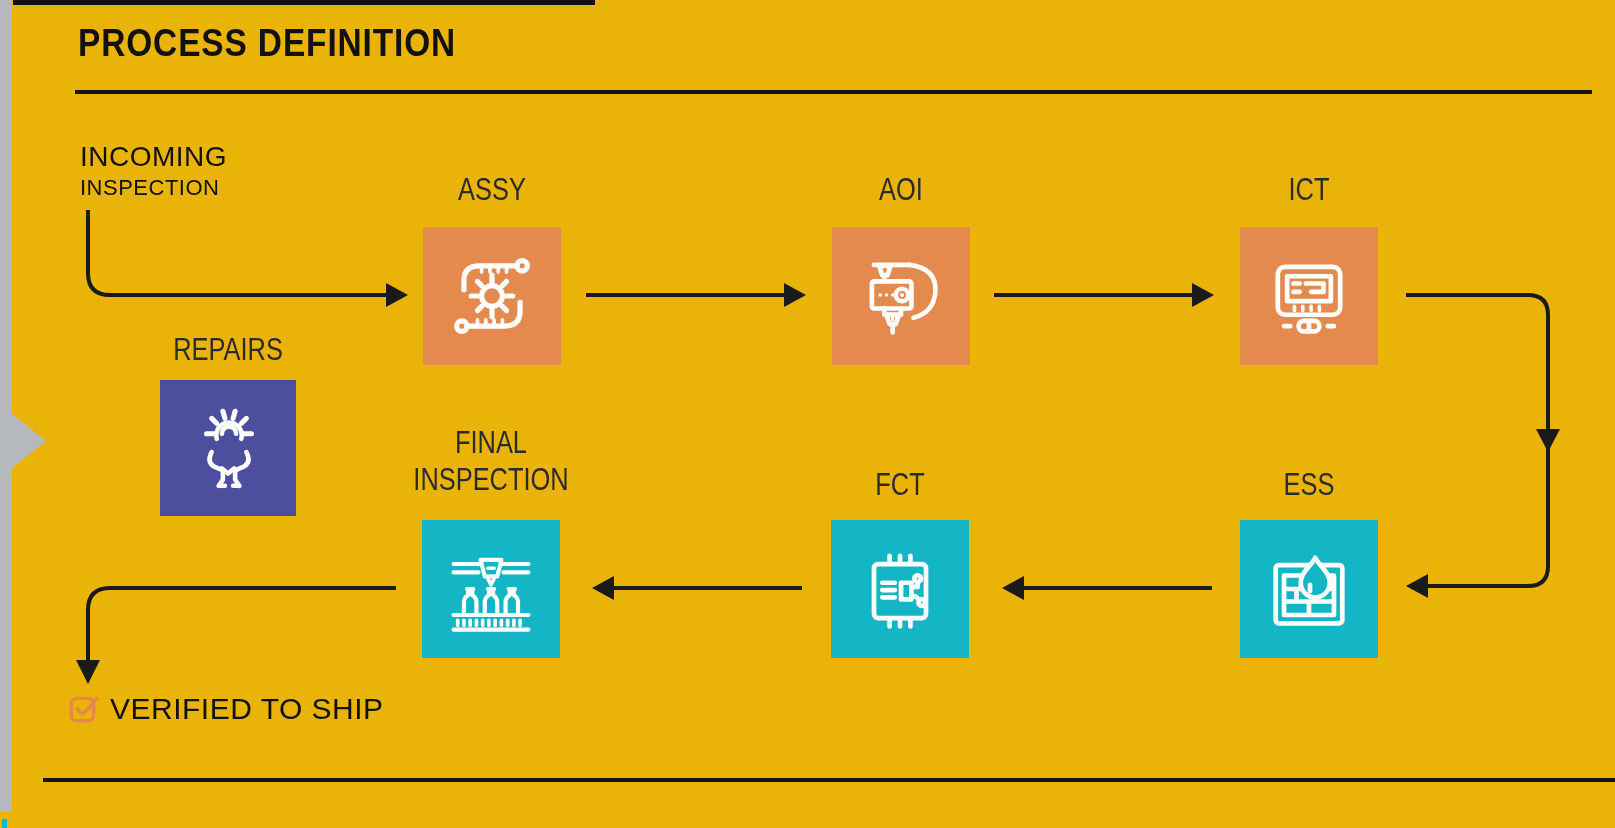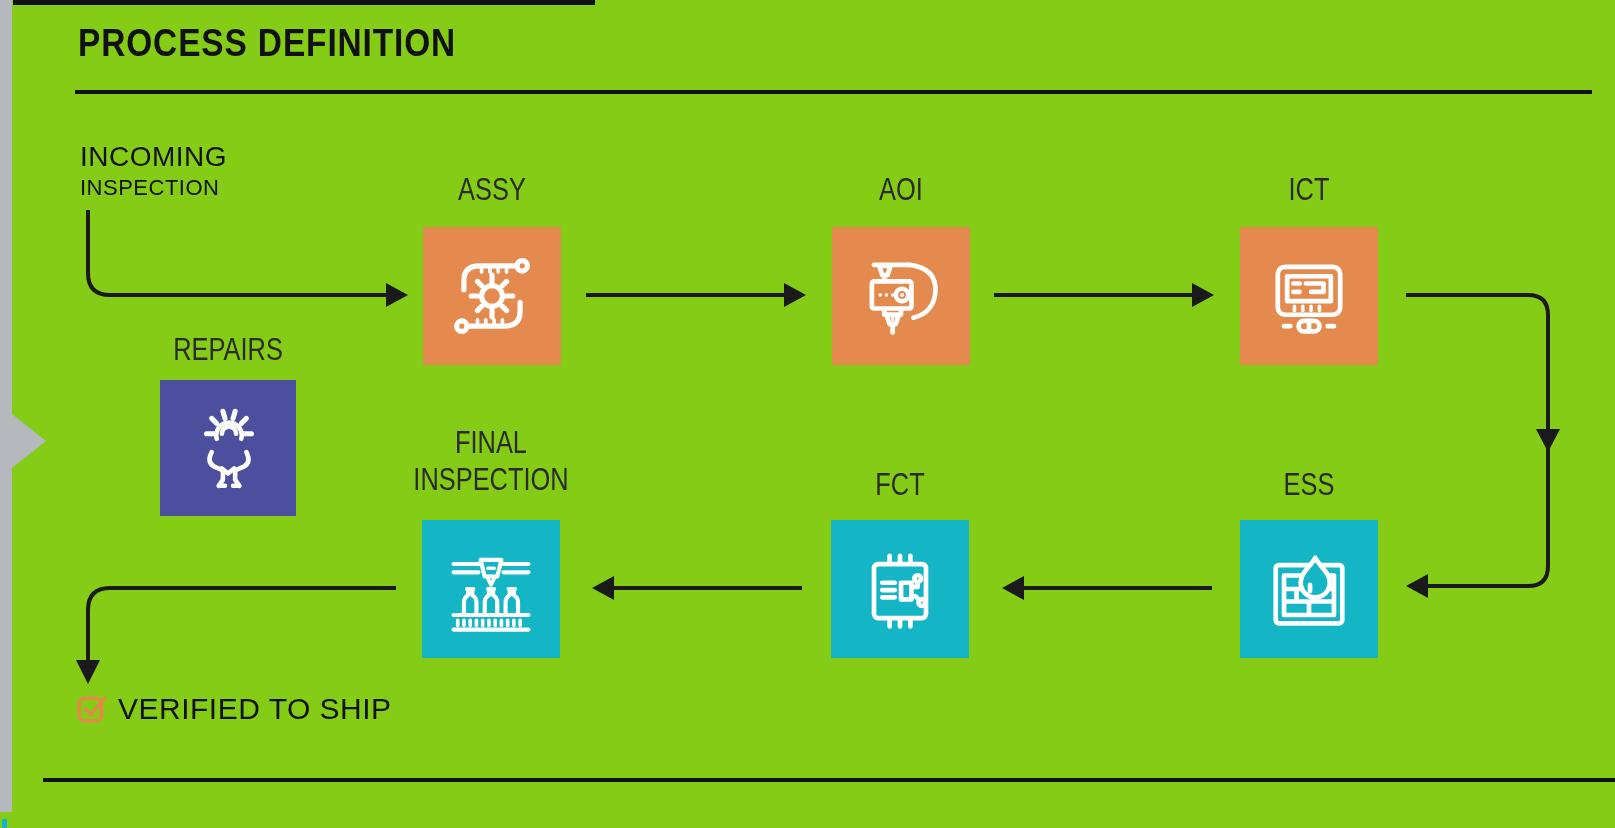--- a/index.html
+++ b/index.html
@@ -1,17 +1,17 @@
 <!DOCTYPE html>
 <html><head>
 <meta charset="utf-8">
 <style>
   html,body{margin:0;padding:0;background:#fff;}
   .canvas{
-    position:relative;width:1615px;height:828px;background:#84cc16;overflow:hidden;
+    position:relative;width:1615px;height:828px;background:#eab308;overflow:hidden;
     font-family:"Liberation Sans", sans-serif;color:#1a1a1a;
   }
   
   .side-rail{position:absolute;left:0;top:0;width:12px;height:812px;background:#b5b8bd;}
   .side-rail-arrow{position:absolute;left:12px;top:414px;width:0;height:0;
     border-left:34px solid #b5b8bd;border-top:27px solid transparent;border-bottom:27px solid transparent;}
   .top-bar{position:absolute;left:13px;top:0;width:582px;height:5px;background:#111;}
   .corner-chip{position:absolute;left:2px;top:819px;width:5px;height:9px;background:#14b5c4;}
   
   .title{position:absolute;left:78px;top:22px;margin:0;font-size:38px;font-weight:700;
@@ -24,21 +24,21 @@
   .start-l2{font-size:22px;letter-spacing:0.5px;margin-top:3px;}
   
   .node-label{position:absolute;text-align:center;font-size:31px;color:#2b2b2b;
     transform:scaleX(0.82);transform-origin:center;white-space:nowrap;line-height:37px;}
   
   .node-box{position:absolute;width:138px;height:138px;display:flex;align-items:center;justify-content:center;}
   .node-box svg{display:block;}
   
   .connectors{position:absolute;left:0;top:0;}
   
-  .ship-row{position:absolute;left:76px;top:692px;display:flex;align-items:center;gap:8px;}
+  .ship-row{position:absolute;left:68px;top:692px;display:flex;align-items:center;gap:8px;}
   .ship-text{font-size:30px;color:#111;letter-spacing:0.5px;}
 </style>
 </head>
 <body>
 
 <div class="canvas">
 
   <div class="side-rail" style="background-color: rgb(181, 184, 189);"></div>
   <div class="side-rail-arrow"></div>
   <div class="top-bar"></div>

